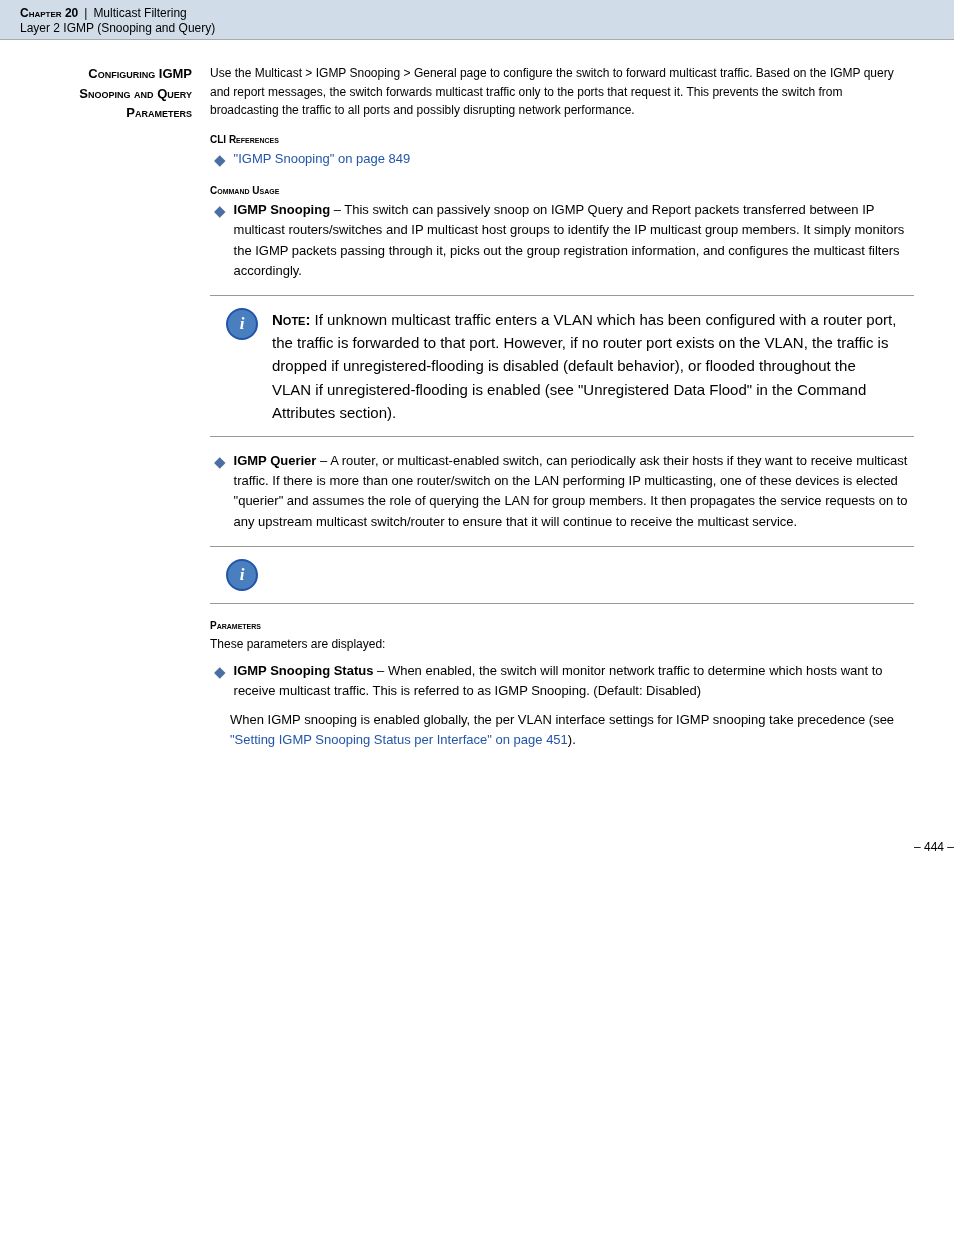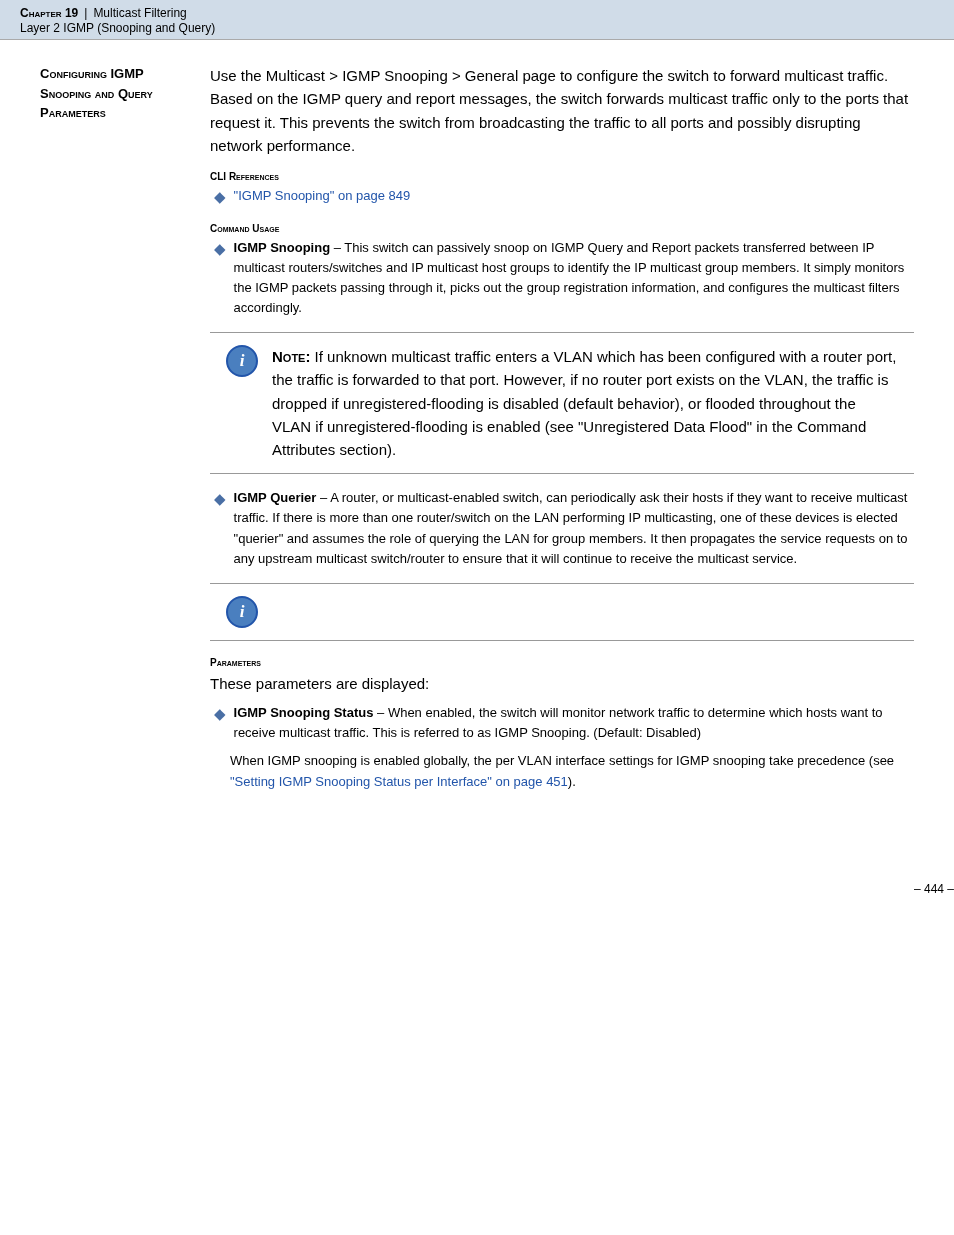--- a/index.html
+++ b/index.html
@@ -58,37 +58,38 @@
 
     
     .section-block {
       display: flex;
       flex-direction: row;
       margin-bottom: 20px;
     }
     .section-left {
       width: 170px;
       min-width: 170px;
+      text-align: right;
       padding-right: 18px;
       padding-top: 0;
     }
     .section-left-label {
       font-size: 13px;
       font-variant: small-caps;
       font-weight: bold;
       color: #000;
       line-height: 1.5;
     }
     .section-right {
       flex: 1;
     }
 
     
     .body-text {
-      font-size: 15px;
+      font-size: 12px;
       color: #000;
       line-height: 1.55;
       margin-bottom: 8px;
     }
 
     
     .sub-heading {
       font-size: 10px;
       font-variant: small-caps;
       font-weight: bold;
@@ -183,21 +184,21 @@
       color: #000;
     }
   </style>
 </head>
 <body>
 
 <div class="page-wrapper">
 
   <div class="page-header">
     <div class="header-top">
-      <span class="header-chapter">Chapter 19</span>
+      <span class="header-chapter">Chapter 20</span>
       <span class="header-separator">|</span>
       <span class="header-title">Multicast Filtering</span>
     </div>
     <div class="header-subtitle">Layer 2 IGMP (Snooping and Query)</div>
   </div>
 
   <div class="main-content">
 
     <div class="section-block">
       <div class="section-left">

